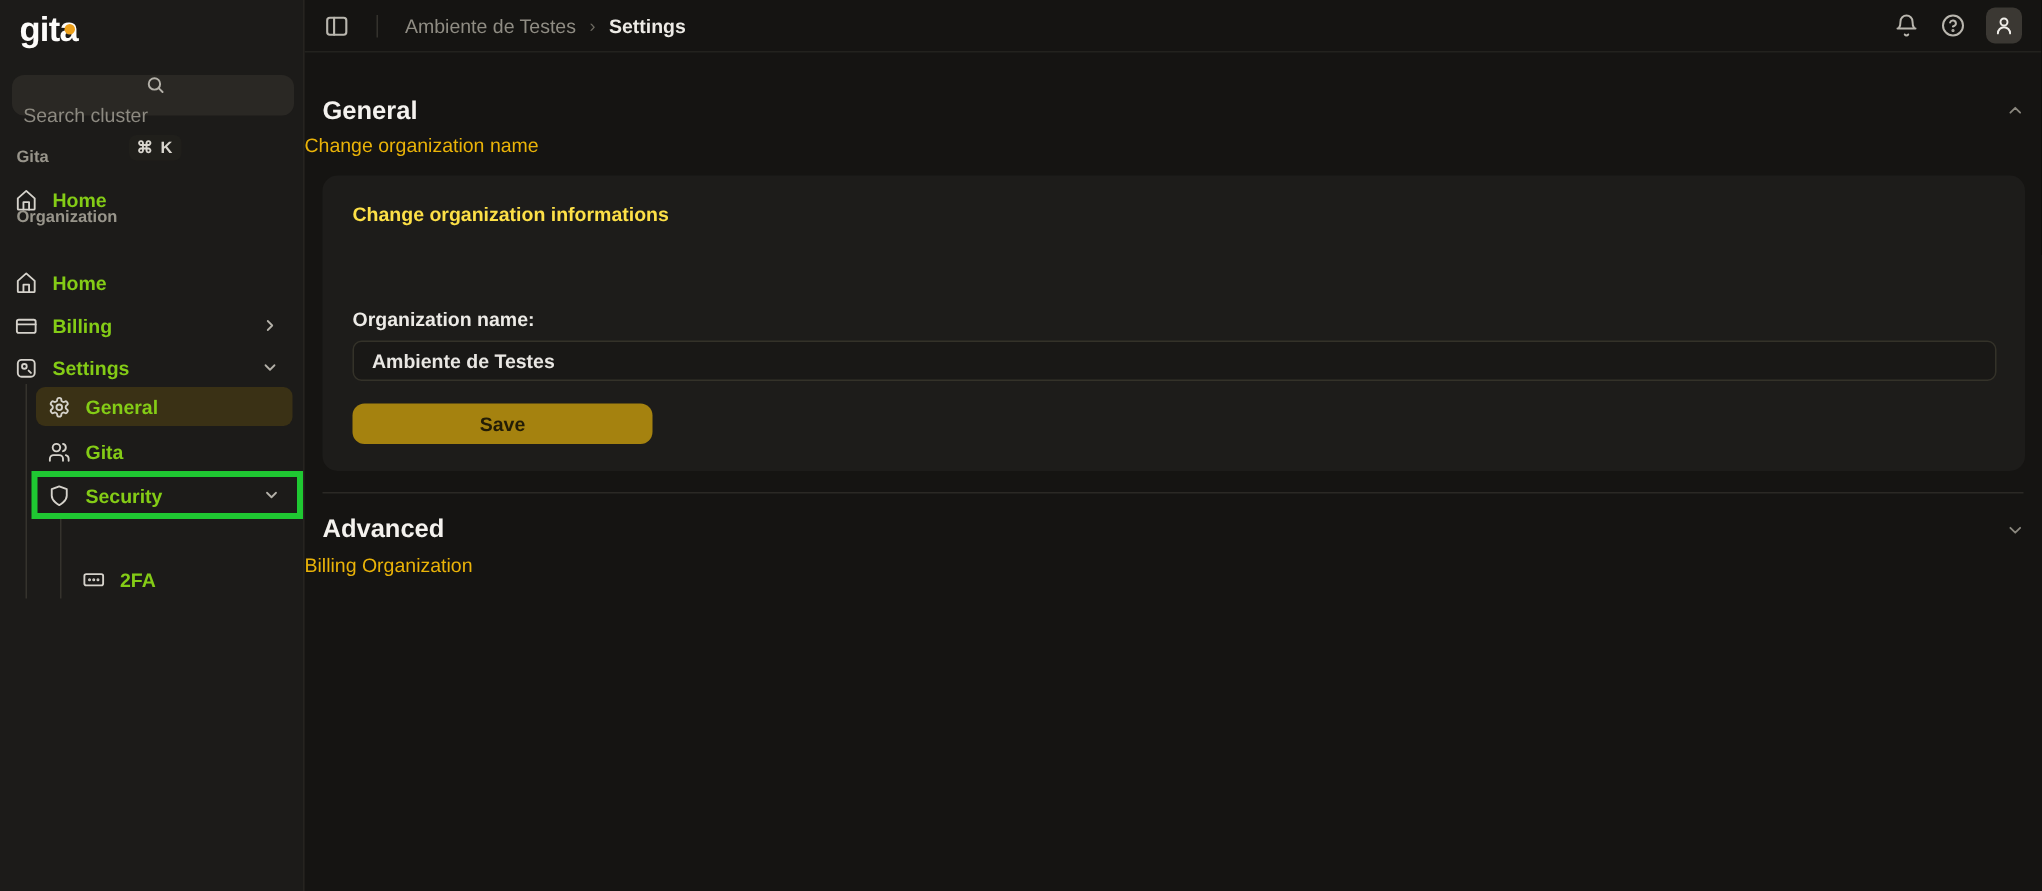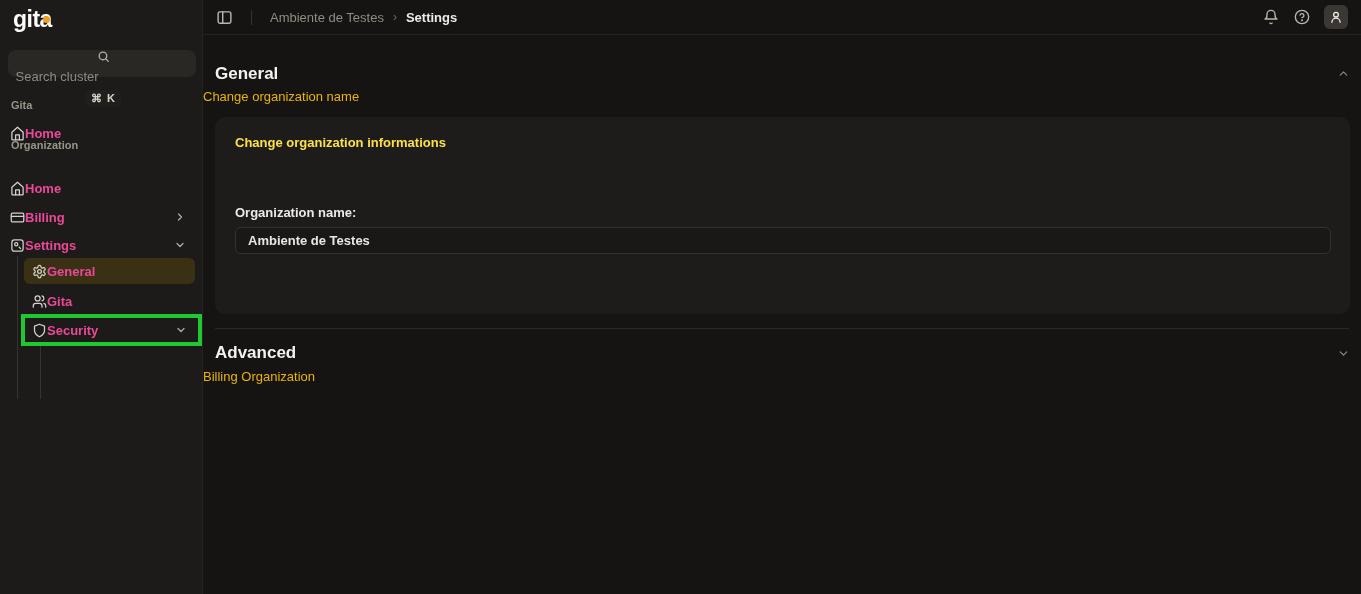--- a/index.html
+++ b/index.html
@@ -13,21 +13,21 @@
   .logo-a { position:relative; display:inline-block; }
   .logo-dot { position:absolute; left:3.5px; top:10px; width:7px; height:7px; border-radius:50%; background:#eda11c; }
 
   .search { position:absolute; left:8px; top:50px; width:188px; height:27px; background:#2a2824; border-radius:8px; display:flex; align-items:center; padding:0 6px 0 9px; gap:6px;flex-direction:column; }
   .search svg { flex:none; color:#b3b0a8; }
   .search input { flex:1; min-width:0; background:transparent; border:none; outline:none; color:#e8e6e2; font-size:13px; font-family:"Liberation Sans", sans-serif; }
   .search input::placeholder { color:#8d8a81; }
   .kbd { flex:none; background:#201f1b; border-radius:5px; padding:2px 5px; font-size:11px; font-weight:bold; color:#d8d5ce; letter-spacing:1px; white-space:nowrap; }
 
   .group-label { position:absolute; left:11px; font-size:11px; font-weight:bold; color:#98958b; }
-  .nav { position:absolute; left:10px; width:184px; height:26px; display:flex; align-items:center; font-size:13px; font-weight:600; color:#ec4899; border-radius:6px; cursor:pointer; }
+  .nav { position:absolute; left:10px; width:184px; height:26px; display:flex; align-items:center; gap:10px; font-size:13px; font-weight:600; color:#84cc16; border-radius:6px; cursor:pointer; }
   .nav svg { flex:none; color:#d5d2cb; }
   .nav .trail { margin-left:auto; margin-right:8px; color:#b3b0a8; }
   .nav.sub { left:24px; width:171px; padding-left:8px; }
   .nav.sub2 { left:47px; width:148px; padding-left:8px; }
   .nav.selected { background:#3a3115; }
   .tree-line { position:absolute; width:1px; background:#35332d; }
 
   .annotation { position:absolute; left:21px; top:314px; width:181px; height:32px; border:4px solid #1fc832; pointer-events:none; z-index:5; }
 
   
@@ -142,20 +142,29 @@
         </svg>
       <span>Security</span>
       <svg class="trail" width="12" height="12" viewBox="0 0 24 24" fill="none" stroke="currentColor" stroke-width="2.4" stroke-linecap="round" stroke-linejoin="round">
           <polyline points="6 9 12 15 18 9"></polyline>
         </svg>
     </div>
 
     <div class="tree-line" style="left:40px; top:344px; height:55px"></div>
 
 
+    <div class="nav sub2" style="top:373px">
+      <svg width="15" height="15" viewBox="0 0 24 24" fill="none" stroke="currentColor" stroke-width="2" stroke-linecap="round" stroke-linejoin="round">
+          <rect x="2" y="6" width="20" height="12" rx="2"></rect>
+          <circle cx="7.5" cy="12" r="0.6" fill="currentColor"></circle>
+          <circle cx="12" cy="12" r="0.6" fill="currentColor"></circle>
+          <circle cx="16.5" cy="12" r="0.6" fill="currentColor"></circle>
+        </svg>
+      <span>2FA</span>
+    </div>
 
     <div class="annotation"></div>
   </aside>
 
   <header class="topbar">
     <span class="tb-toggle">
       <svg width="17" height="17" viewBox="0 0 24 24" fill="none" stroke="currentColor" stroke-width="2" stroke-linecap="round">
           <rect x="3" y="4" width="18" height="16" rx="2.5"></rect>
           <line x1="9.5" y1="4" x2="9.5" y2="20"></line>
         </svg>
@@ -195,20 +204,21 @@
       <svg width="13" height="13" viewBox="0 0 24 24" fill="none" stroke="currentColor" stroke-width="2.2" stroke-linecap="round" stroke-linejoin="round">
           <polyline points="6 15 12 9 18 15"></polyline>
         </svg>
     </span>
     <div class="sec-sub" style="top:54px">Change organization name</div>
 
     <section class="card">
       <h3 class="card-title">Change organization informations</h3>
       <label class="field-label">Organization name:</label>
       <input class="org-input" value="Ambiente de Testes" style="">
+      <button class="save-btn">Save</button>
     </section>
 
     <div class="divider"></div>
 
     <h2 class="sec-title" style="top:308px">Advanced</h2>
     <span class="sec-chevron" style="top:312px">
       <svg width="13" height="13" viewBox="0 0 24 24" fill="none" stroke="currentColor" stroke-width="2.2" stroke-linecap="round" stroke-linejoin="round">
           <polyline points="6 9 12 15 18 9"></polyline>
         </svg>
     </span>

